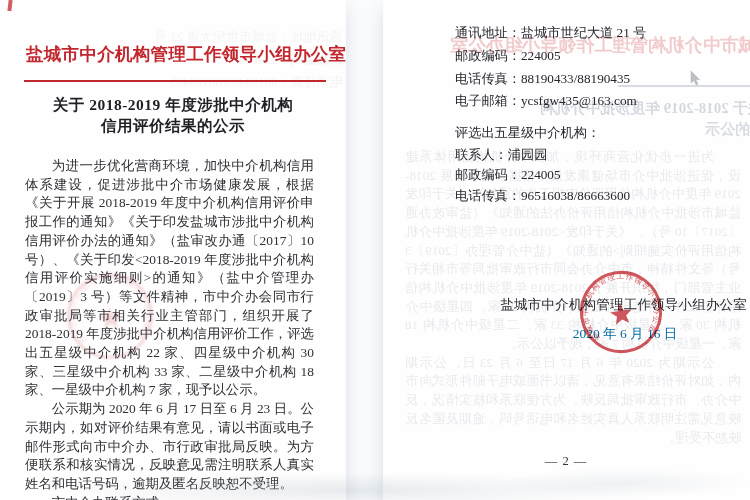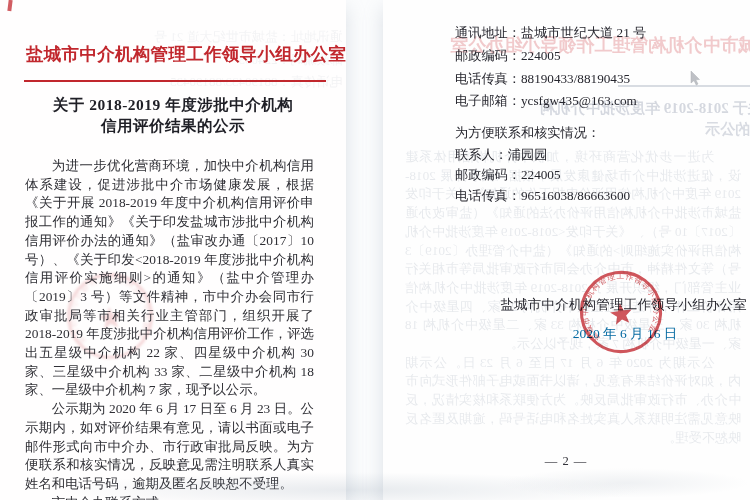--- a/index.html
+++ b/index.html
@@ -118,21 +118,21 @@
       <p>公示期为 2020 年 6 月 17 日至 6 月 23 日。公示期内，如对评价结果有意见，请以书面或电子邮件形式向市中介办、市行政审批局反映。为方便联系和核实情况，反映意见需注明联系人真实姓名和电话号码，逾期及匿名反映恕不受理。</p>
     </div>
 
     <div class="p2-block p2-b1">
       <div>通讯地址：盐城市世纪大道 21 号</div>
       <div>邮政编码：224005</div>
       <div>电话传真：88190433/88190435</div>
       <div>电子邮箱：ycsfgw435@163.com</div>
     </div>
 
-    <div class="p2-block p2-heading">为方便联系和核实情况：</div>
+    <div class="p2-block p2-heading">评选出五星级中介机构：</div>
 
     <div class="p2-block p2-b2">
       <div>联系人：浦园园</div>
       <div>邮政编码：224005</div>
       <div>电话传真：96516038/86663600</div>
     </div>
 
     <div class="p2-sign">盐城市中介机构管理工作领导小组办公室</div>
     <div class="p2-date">2020 年 6 月 16 日</div>
 

